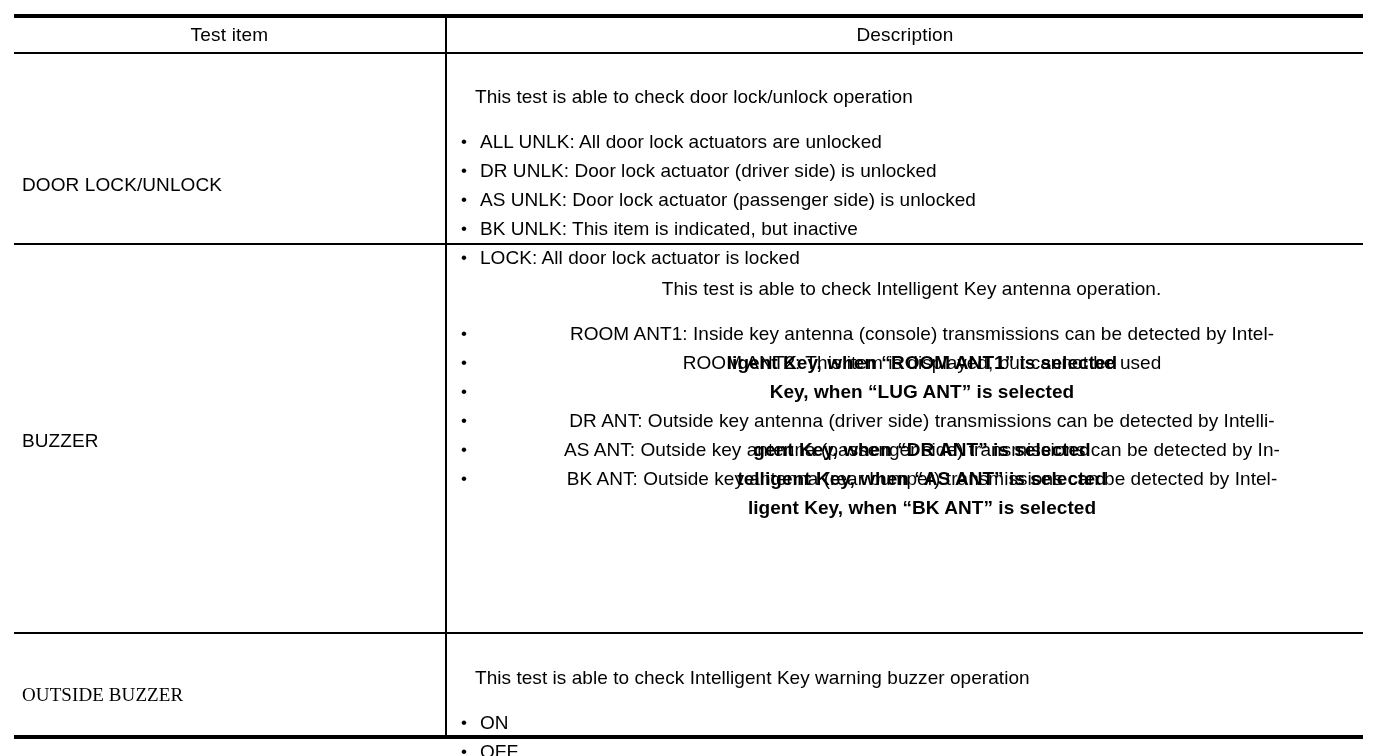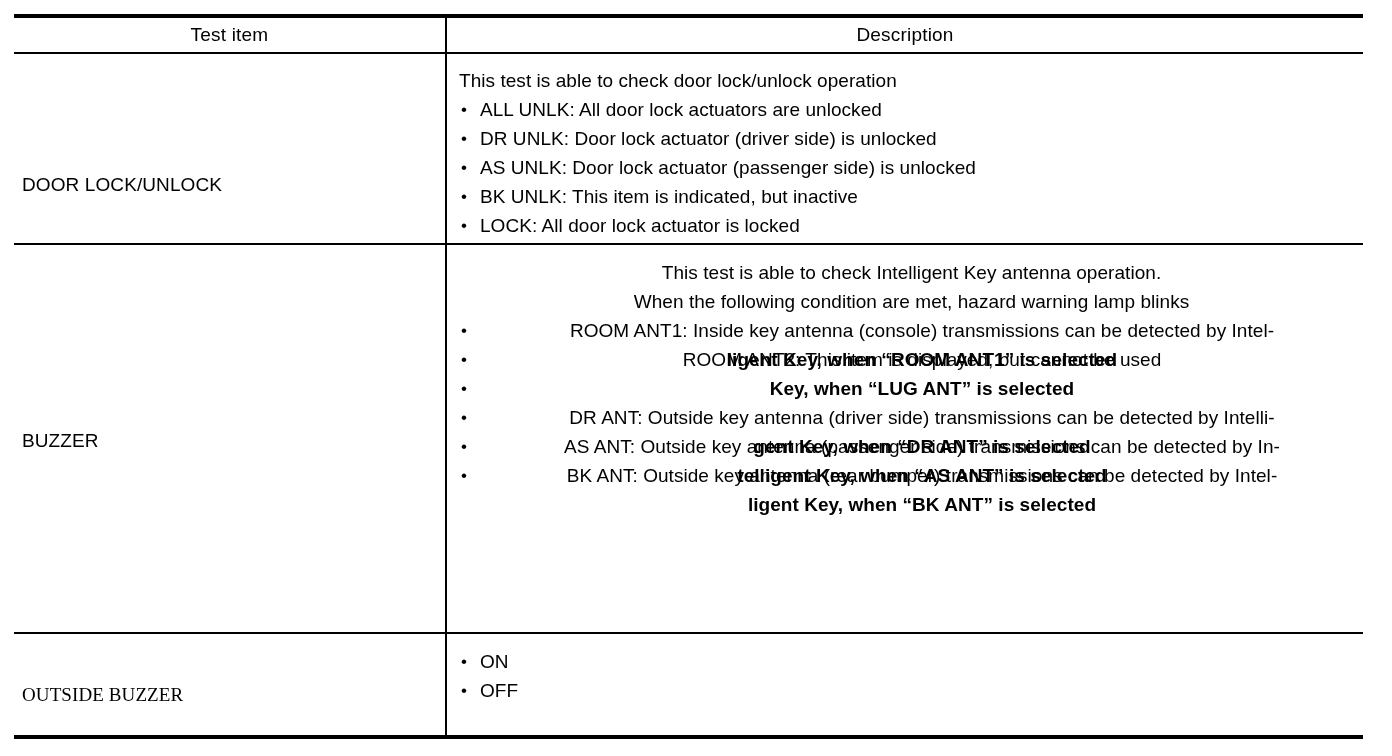--- a/index.html
+++ b/index.html
@@ -82,21 +82,21 @@
   }
 
   .row-desc {
     position: absolute;
     left: 459px;
     width: 905px;
     font-size: 19px;
   }
 
   .desc-line {
-    margin: 0;
+    margin: 16px;
     padding: 0;
     height: 29px;
     line-height: 29px;
     white-space: nowrap;
     letter-spacing: 0.05px;
   }
 
   .desc-bullet {
     position: relative;
     padding-left: 21px;
@@ -147,28 +147,28 @@
         <div class="desc-line">This test is able to check door lock/unlock operation</div>
         <div class="desc-bullet"><span class="bullet-dot">•</span><span>ALL UNLK: All door lock actuators are unlocked</span></div>
         <div class="desc-bullet"><span class="bullet-dot">•</span><span>DR UNLK: Door lock actuator (driver side) is unlocked</span></div>
         <div class="desc-bullet"><span class="bullet-dot">•</span><span>AS UNLK: Door lock actuator (passenger side) is unlocked</span></div>
         <div class="desc-bullet"><span class="bullet-dot">•</span><span>BK UNLK: This item is indicated, but inactive</span></div>
         <div class="desc-bullet"><span class="bullet-dot">•</span><span>LOCK: All door lock actuator is locked</span></div>
       </div>
       <div class="row-label" style="top: 430px;">BUZZER</div>
       <div class="row-desc" style="top: 258px; text-align: center;">
         <div class="desc-line">This test is able to check Intelligent Key antenna operation.</div>
-        <div class="desc-line">When the following condition are met, hazard warning lamp blinks</div>
         <div class="desc-bullet"><span class="bullet-dot">•</span><span>ROOM ANT1: Inside key antenna (console) transmissions can be detected by Intel-</span><span class="cont">ligent Key, when “ROOM ANT1” is selected</span></div>
         <div class="desc-bullet"><span class="bullet-dot">•</span><span>ROOM ANT2: This item is displayed, but cannot be used</span></div>
         <div class="desc-bullet"><span class="bullet-dot">•</span><span class="cont">Key, when “LUG ANT” is selected</span></div>
         <div class="desc-bullet"><span class="bullet-dot">•</span><span>DR ANT: Outside key antenna (driver side) transmissions can be detected by Intelli-</span><span class="cont">gent Key, when “DR ANT” is selected</span></div>
         <div class="desc-bullet"><span class="bullet-dot">•</span><span>AS ANT: Outside key antenna (passenger side) transmissions can be detected by In-</span><span class="cont">telligent Key, when “AS ANT” is selected</span></div>
         <div class="desc-bullet"><span class="bullet-dot">•</span><span>BK ANT: Outside key antenna (rear bumper) transmissions can be detected by Intel-</span><span class="cont">ligent Key, when “BK ANT” is selected</span></div>
       </div>
       <div class="row-label" style="top: 684px; font-family: Liberation Serif, serif;">OUTSIDE BUZZER</div>
       <div class="row-desc" style="top: 647px;">
+        <div class="desc-line">This test is able to check Intelligent Key warning buzzer operation</div>
         <div class="desc-bullet"><span class="bullet-dot">•</span><span>ON</span></div>
         <div class="desc-bullet"><span class="bullet-dot">•</span><span>OFF</span></div>
       </div>
     </div>
 
 </div>
 
 </body></html>

